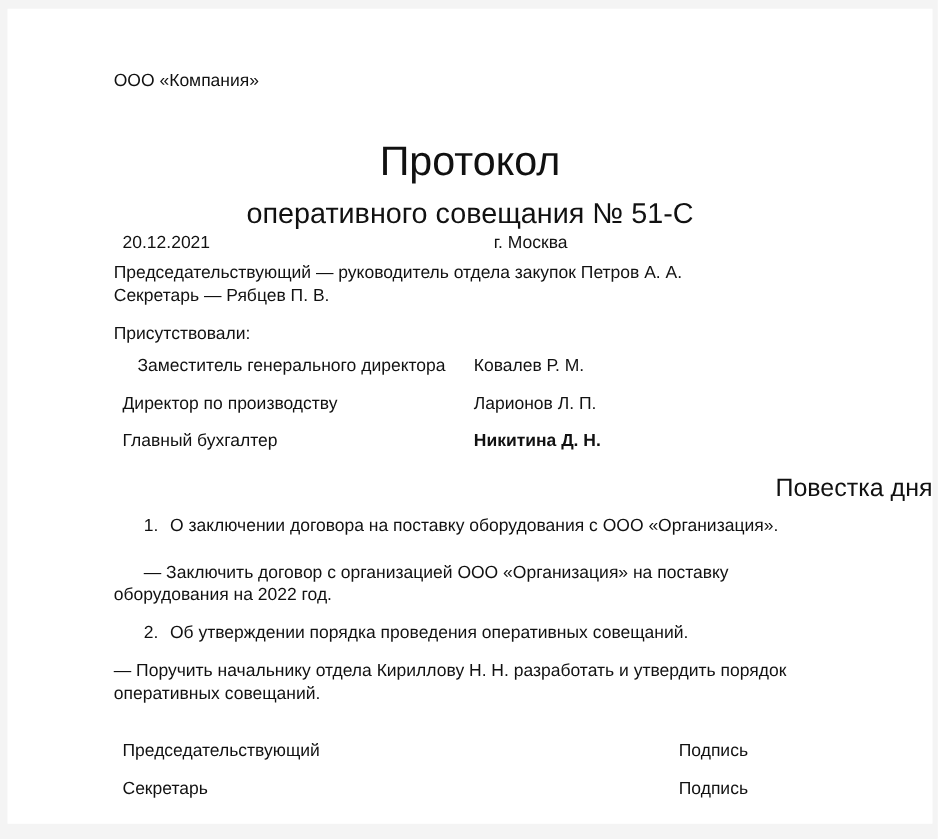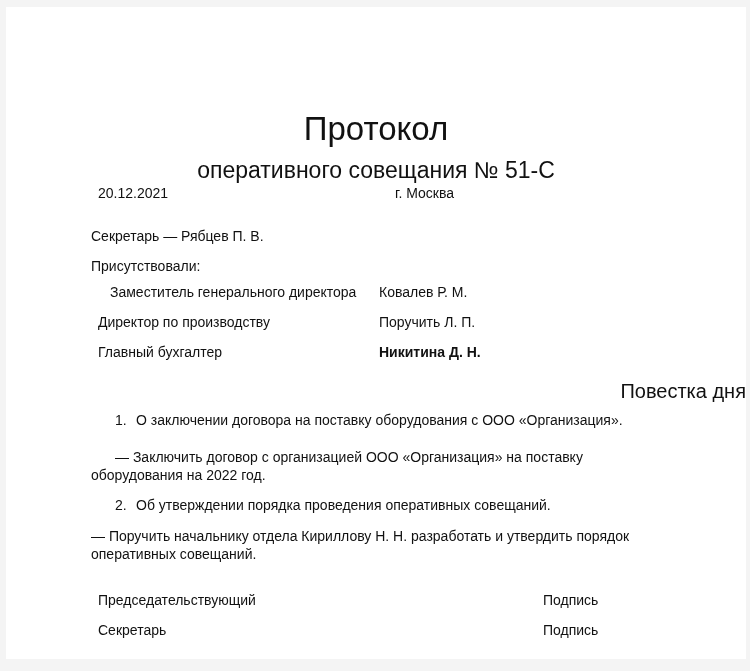--- a/index.html
+++ b/index.html
@@ -44,36 +44,38 @@
   .dec2b { left: 85px; top: 538px; }
   .sig-role { left: 92px; }
   .sig-label { left: 537px; }
   .num { display: inline-block; width: 21px; }
 </style>
 </head>
 <body>
 
 <div class="page">
 
+  <div class="abs t14 company">ООО «Компания»</div>
 
   <div class="abs title">Протокол</div>
   <div class="abs subtitle">оперативного совещания № 51-С</div>
 
   <div class="abs t14 date">20.12.2021</div>
   <div class="abs t14 city">г. Москва</div>
 
+  <div class="abs t14 chair">Председательствующий — руководитель отдела закупок Петров А. А.</div>
   <div class="abs t14 secretary">Секретарь — Рябцев П. В.</div>
 
   <div class="abs t14 present-label">Присутствовали:</div>
 
   <div>
     <div class="abs t14 att-pos" style="top:276px;margin-left:12px;">Заместитель генерального директора</div>
     <div class="abs t14 att-name" style="top:276px;text-align:right;">Ковалев Р. М.</div>
     <div class="abs t14 att-pos" style="top:306px;">Директор по производству</div>
-    <div class="abs t14 att-name" style="top:306px;">Поручить Л. П.</div>
+    <div class="abs t14 att-name" style="top:306px;">Ларионов Л. П.</div>
     <div class="abs t14 att-pos" style="top:336px;">Главный бухгалтер</div>
     <div class="abs t14 att-name" style="top:336px;font-weight:bold;">Никитина Д. Н.</div>
   </div>
 
   <div class="abs agenda-title">Повестка дня</div>
 
   <div class="abs t14 item1">
     <span class="num">1.</span><span>О заключении договора на поставку оборудования с ООО «Организация».</span>
   </div>
   <div class="abs t14 dec1a">— Заключить договор с организацией ООО «Организация»  на поставку</div>

